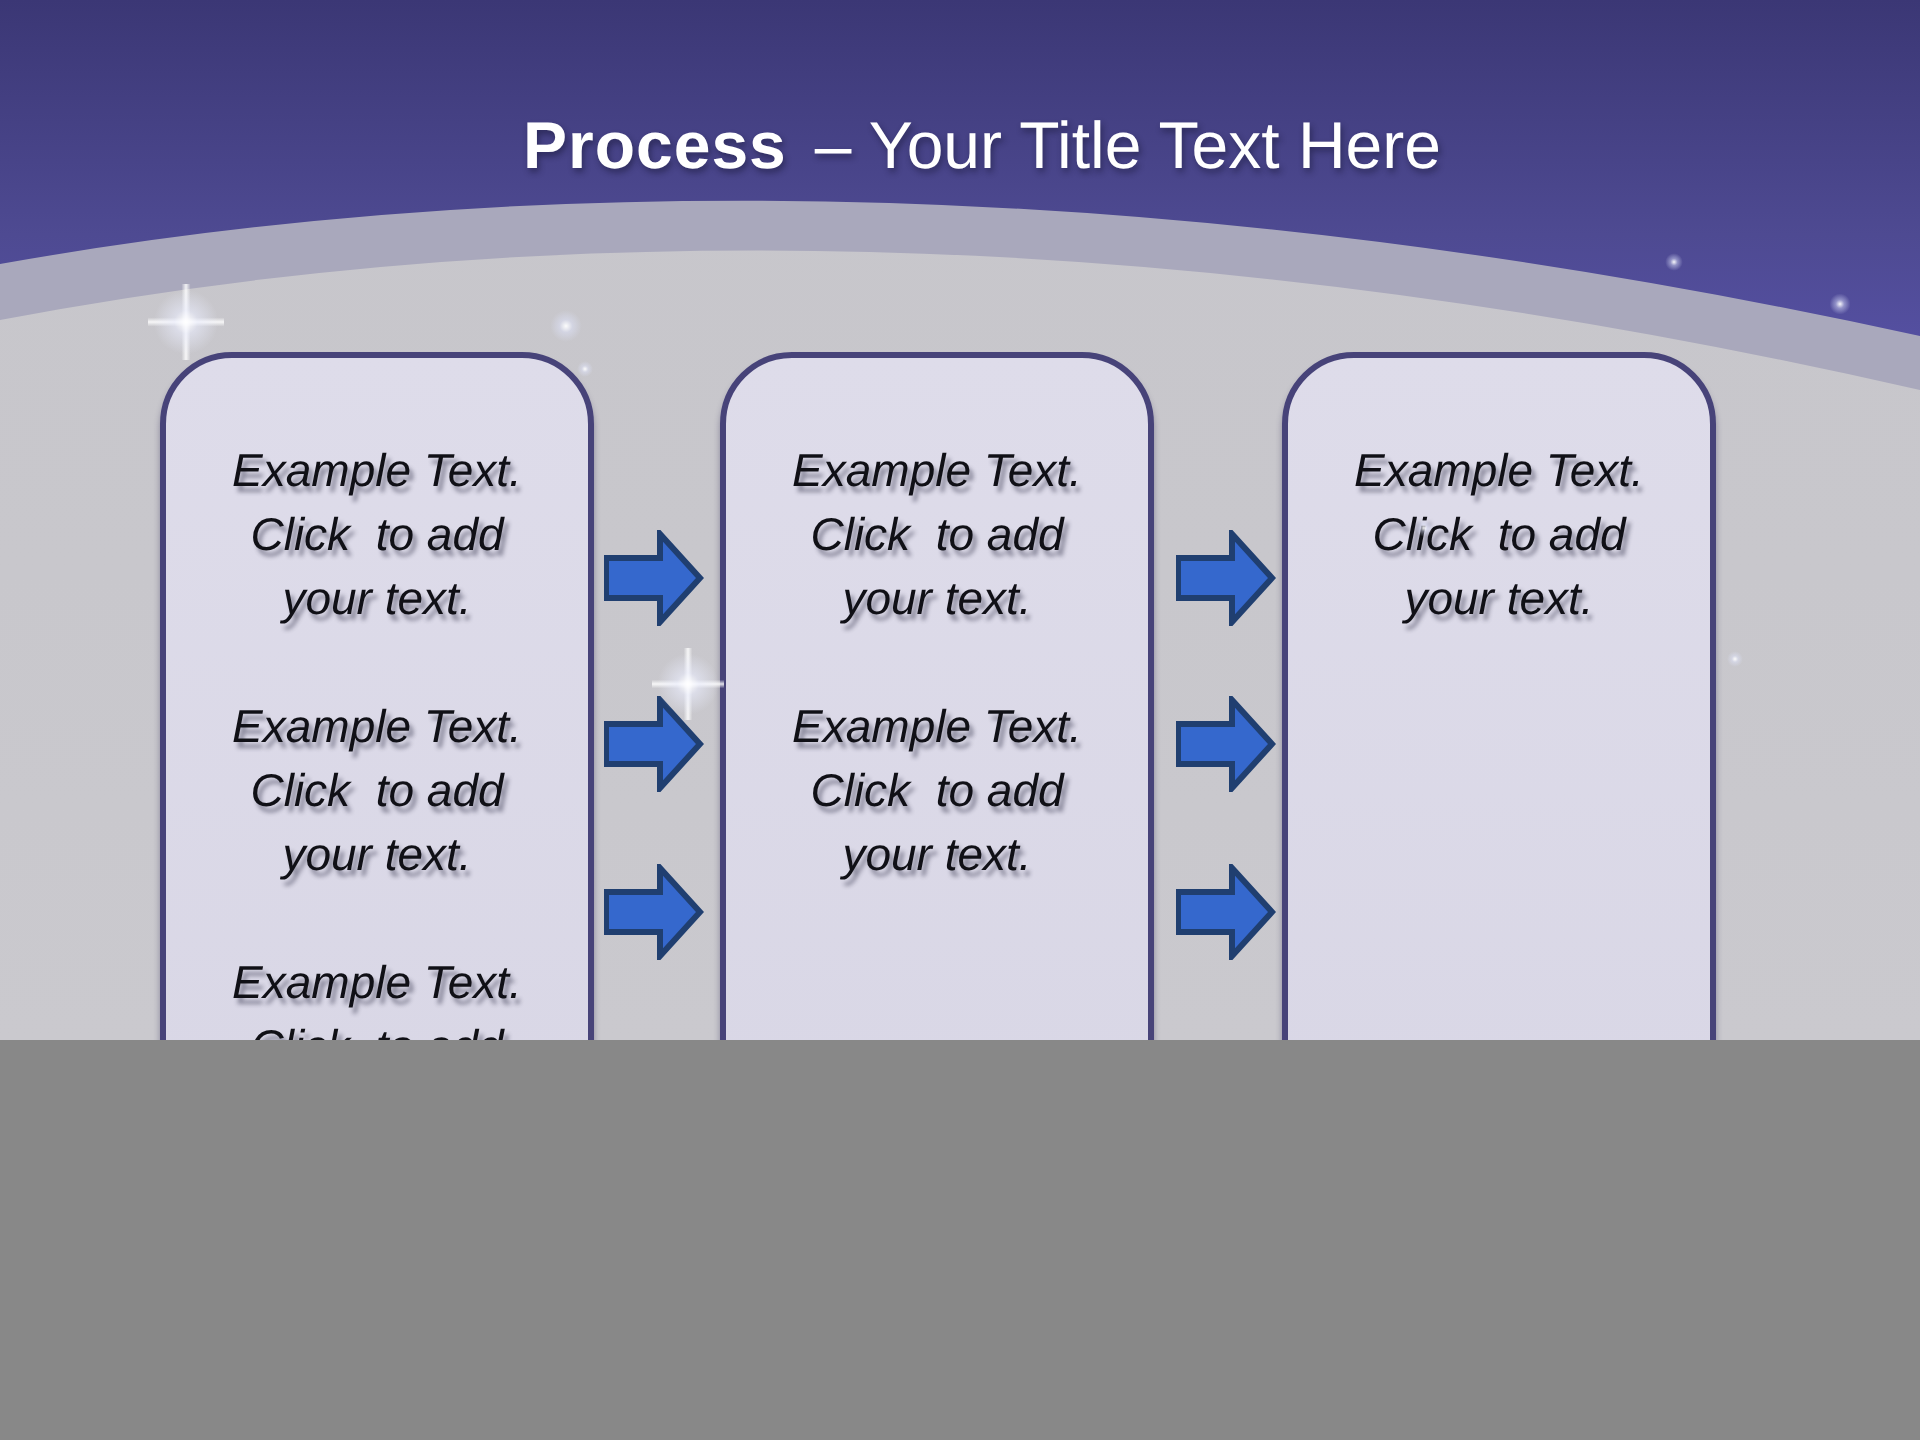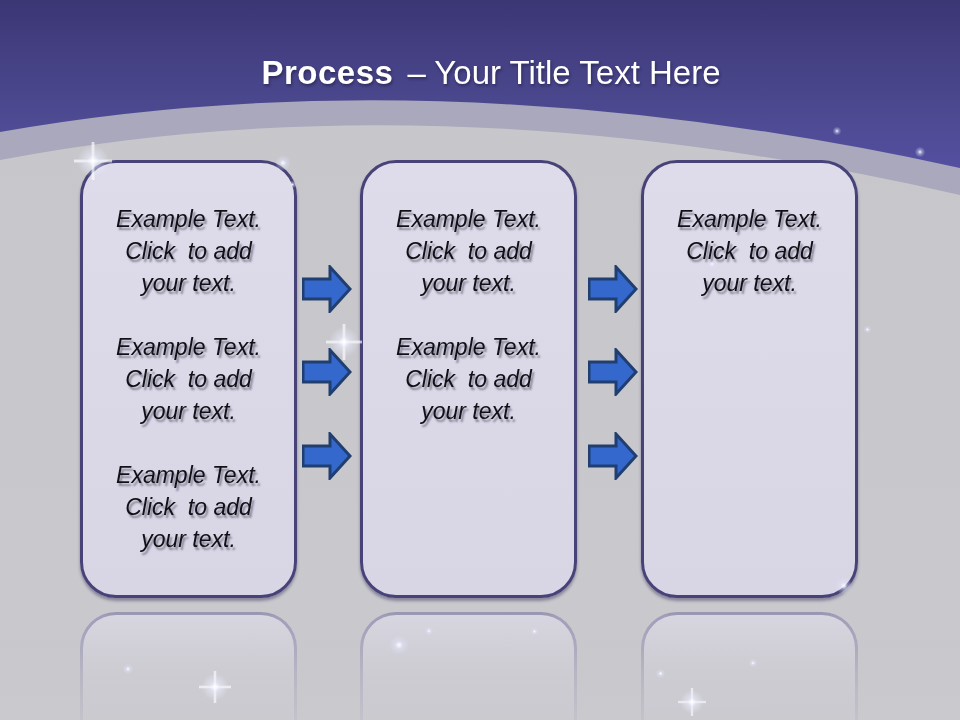--- a/index.html
+++ b/index.html
@@ -1,33 +1,33 @@
 <!DOCTYPE html>
 <html><head>
 <meta charset="utf-8">
 <style>
   html,body{margin:0;padding:0;background:#888;}
   .slide{
-    position:relative;width:960px;height:720px;overflow:hidden;
+    position:relative;width:960px;height:520px;overflow:hidden;
     background:linear-gradient(180deg,#c7c6cb 0%,#c8c7cc 55%,#cac9ce 100%);
     font-family:"Liberation Sans",sans-serif;
   }
   
   .header-svg{position:absolute;top:0;left:0;display:block;}
   .title{
     position:absolute;top:52px;left:11px;width:960px;text-align:center;
     color:#ffffff;font-size:33px;line-height:42px;
     text-shadow:1px 2px 3px rgba(15,15,40,0.45);
     white-space:nowrap;
   }
   .title-bold{font-weight:700;letter-spacing:0.5px;}
   .title-rest{font-weight:400;margin-left:14px;}
   
   .pbox{
-    position:absolute;top:160px;width:217px;height:438px;box-sizing:border-box;
+    position:absolute;top:176px;width:217px;height:438px;box-sizing:border-box;
     border:3px solid #474379;border-radius:36px;
     background:linear-gradient(180deg,#dedce b 0%,#d8d6e5 100%);
     background:linear-gradient(180deg,#dedcea 0%,#d8d6e5 100%);
     box-shadow:0 3px 3px rgba(40,36,80,0.40);
     padding-top:40px;
   }
   .pbox-1{left:80px;}
   .pbox-2{left:360px;}
   .pbox-3{left:641px;}
   .pbox p{

